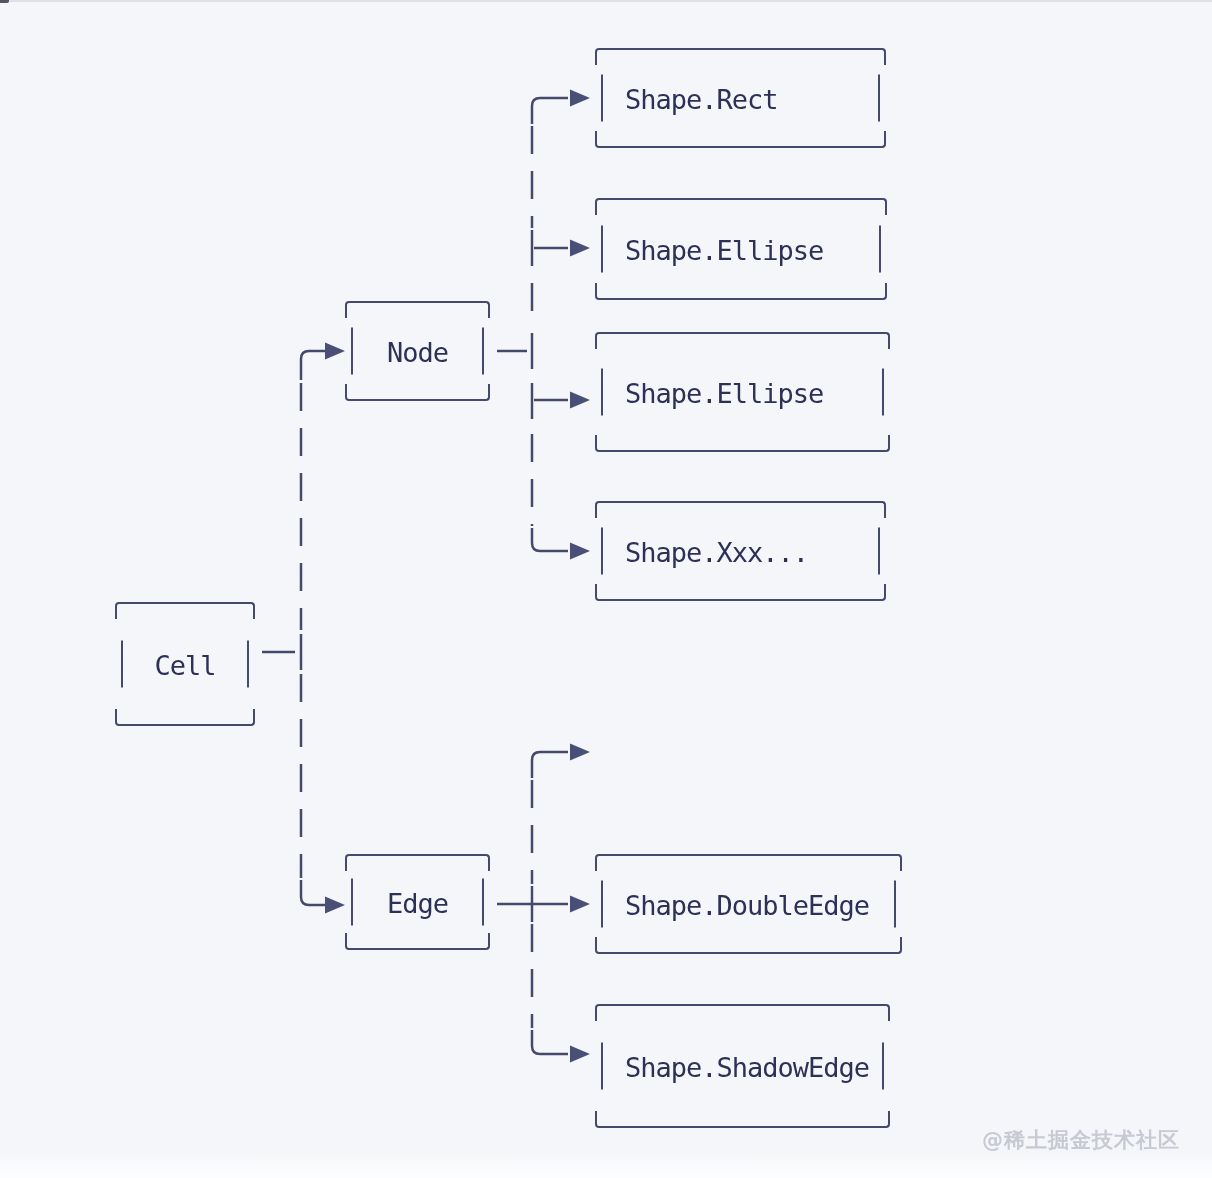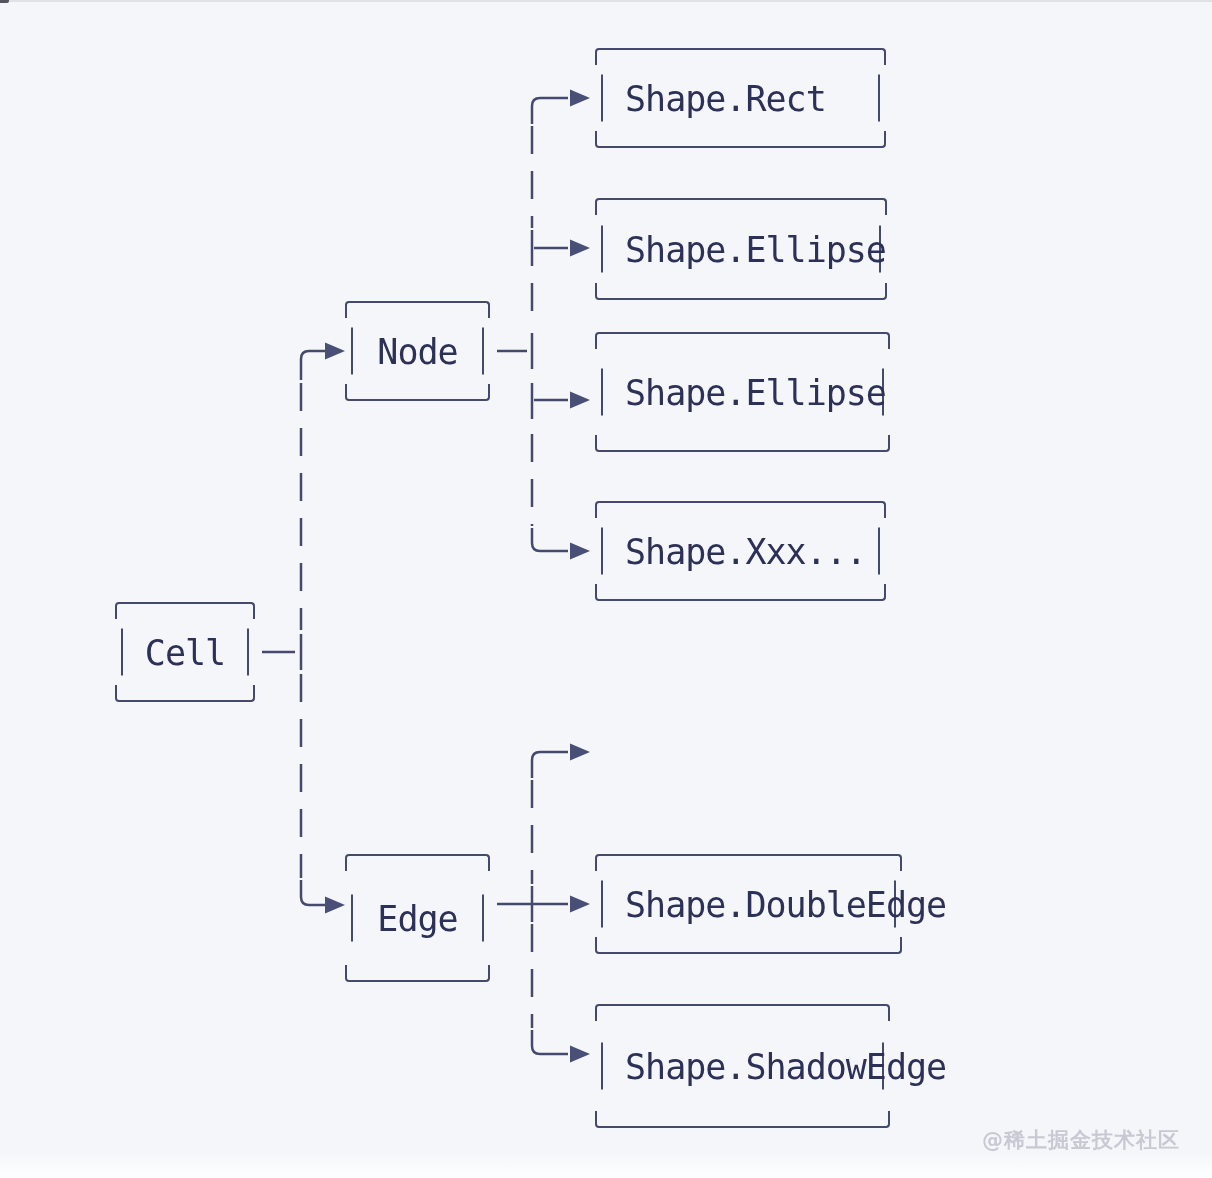--- a/index.html
+++ b/index.html
@@ -28,21 +28,21 @@
   }
   .dbox::after{ 
     content:"";position:absolute;left:0;right:0;bottom:0;height:15px;
     border:2.5px solid #45496d;border-top:none;border-radius:0 0 4px 4px;
   }
   .sb{position:absolute;top:50%;transform:translateY(-50%);height:47px;width:0;}
   .sb.l{left:6px;border-left:2.5px solid #45496d;}
   .sb.r{right:6px;border-right:2.5px solid #45496d;}
   .lbl{
     position:absolute;inset:0;display:flex;align-items:center;justify-content:center;
-    color:#2d3057;font-size:35px;letter-spacing:-1px;white-space:pre;
+    color:#2d3057;font-size:27px;letter-spacing:-1px;white-space:pre;
     padding-top:2px;
   }
   .dbox.left-label .lbl{justify-content:flex-start;padding-left:30px;}
 
   
   .watermark{
     position:absolute;right:32px;top:1126px;
     color:#c7cad3;font-size:21px;letter-spacing:1px;
     font-family:"DejaVu Sans","Liberation Sans",sans-serif;
     font-weight:bold;
@@ -106,33 +106,33 @@
       <line class="wire" x1="532" y1="886" x2="532" y2="922"></line>
       <line class="wire" x1="497" y1="904" x2="568" y2="904"></line>
       <polygon class="ahead" points="590,904 570,895.5 570,912.5"></polygon>
       <line class="wire dash" x1="532" y1="924" x2="532" y2="1028"></line>
 
       <path class="wire" d="M 532 1030 L 532 1046 Q 532 1054 540 1054 L 568 1054"></path>
       <polygon class="ahead" points="590,1054 570,1045.5 570,1062.5"></polygon>
     </g>
   </svg>
 
-  <div class="dbox" style="left:115px;top:602px;width:140px;height:100px">
+  <div class="dbox" style="left:115px;top:602px;width:140px;height:124px">
     <i class="sb l"></i>
     <i class="sb r"></i>
     <span class="lbl">Cell</span>
   </div>
 
   <div class="dbox" style="left:345px;top:301px;width:145px;height:100px">
     <i class="sb l"></i>
     <i class="sb r"></i>
     <span class="lbl">Node</span>
   </div>
 
-  <div class="dbox" style="left:345px;top:854px;width:145px;height:128px">
+  <div class="dbox" style="left:345px;top:854px;width:145px;height:96px">
     <i class="sb l"></i>
     <i class="sb r"></i>
     <span class="lbl">Edge</span>
   </div>
 
   <div class="dbox left-label" style="left:595px;top:48px;width:291px;height:100px">
     <i class="sb l"></i>
     <i class="sb r"></i>
     <span class="lbl">Shape.Rect</span>
   </div>

